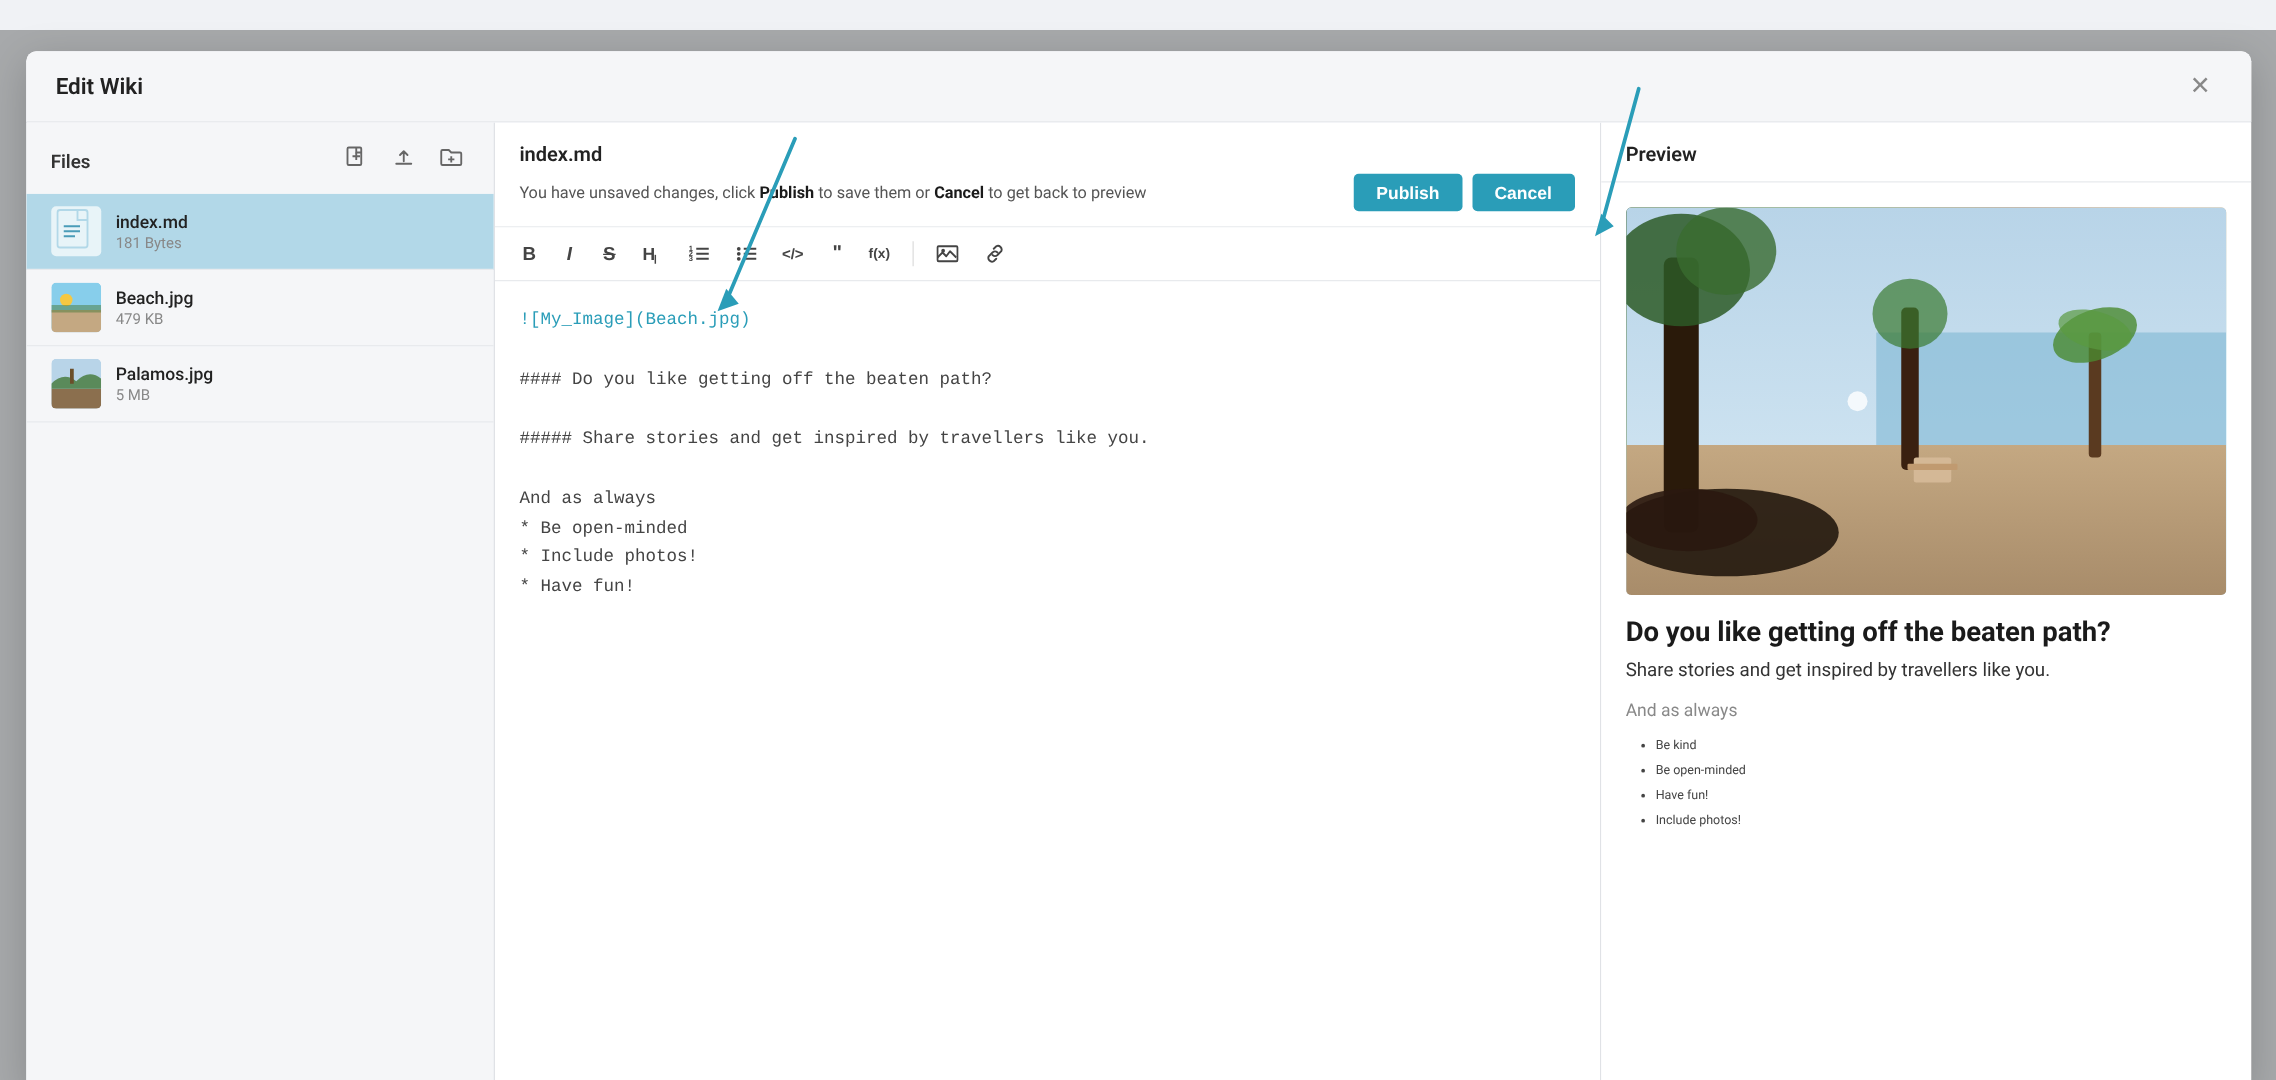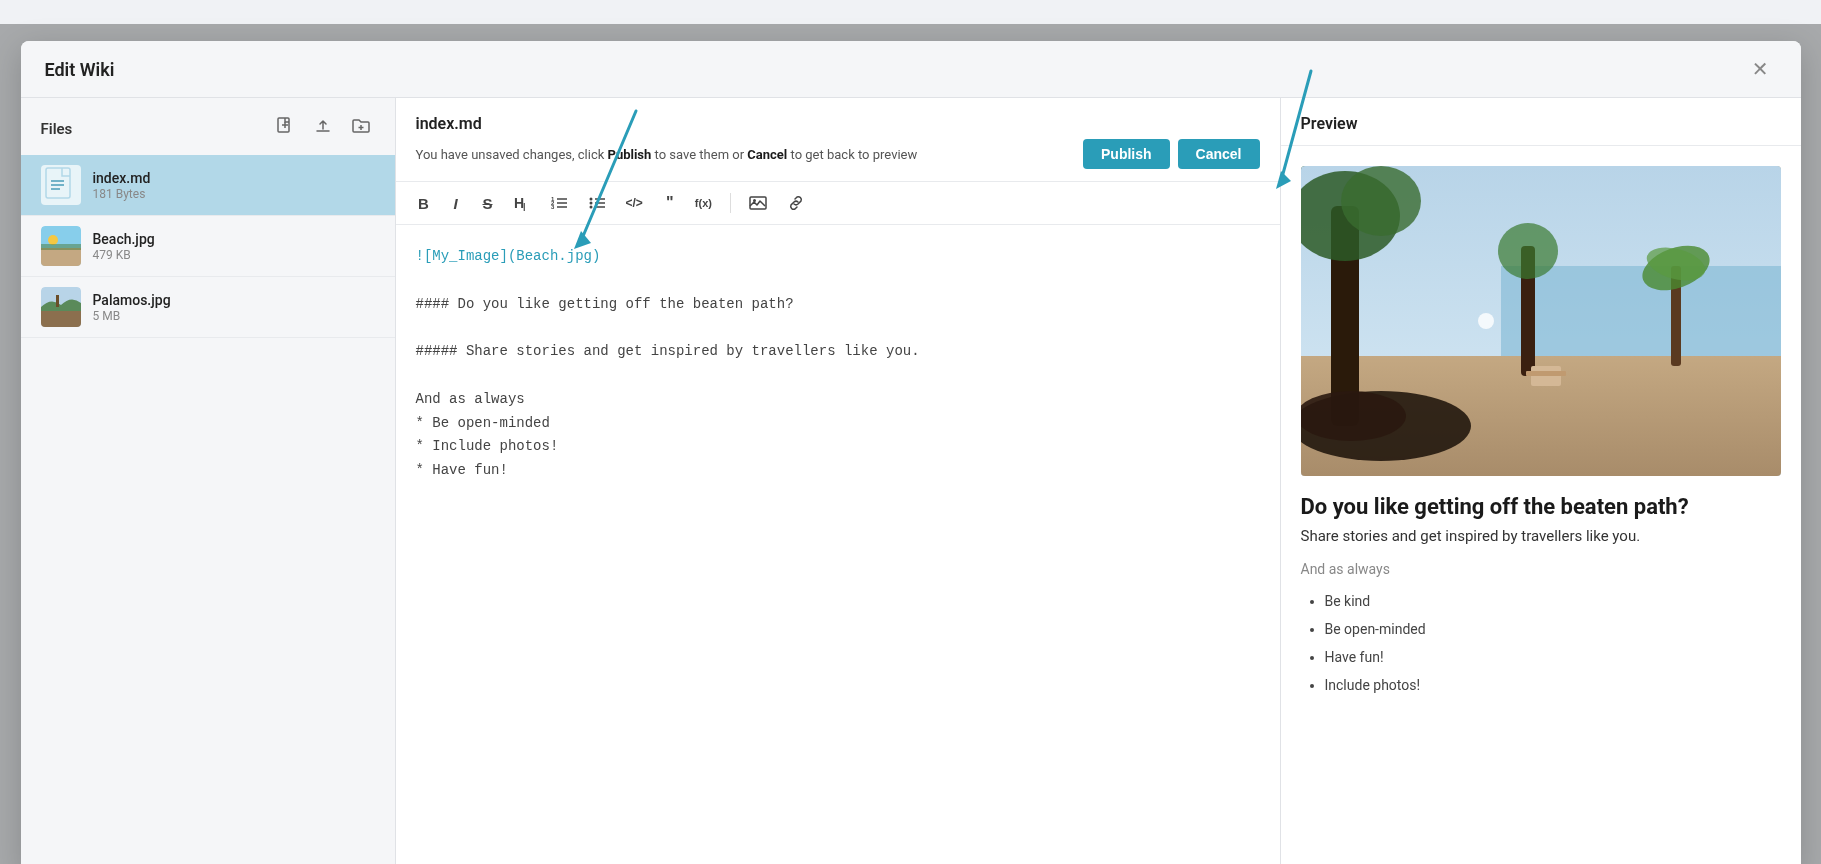--- a/index.html
+++ b/index.html
@@ -299,21 +299,21 @@
     }
     .preview-label {
       font-size: 14px;
       color: #888;
       margin-bottom: 10px;
     }
     .preview-list {
       list-style: disc;
       padding-left: 24px;
       color: #444;
-      font-size: 14px;
+      font-size: 10px;
       line-height: 2;
     }
 
     
     .arrow-overlay {
       position: absolute;
       top: 0;
       left: 0;
       width: 100%;
       height: 100%;

